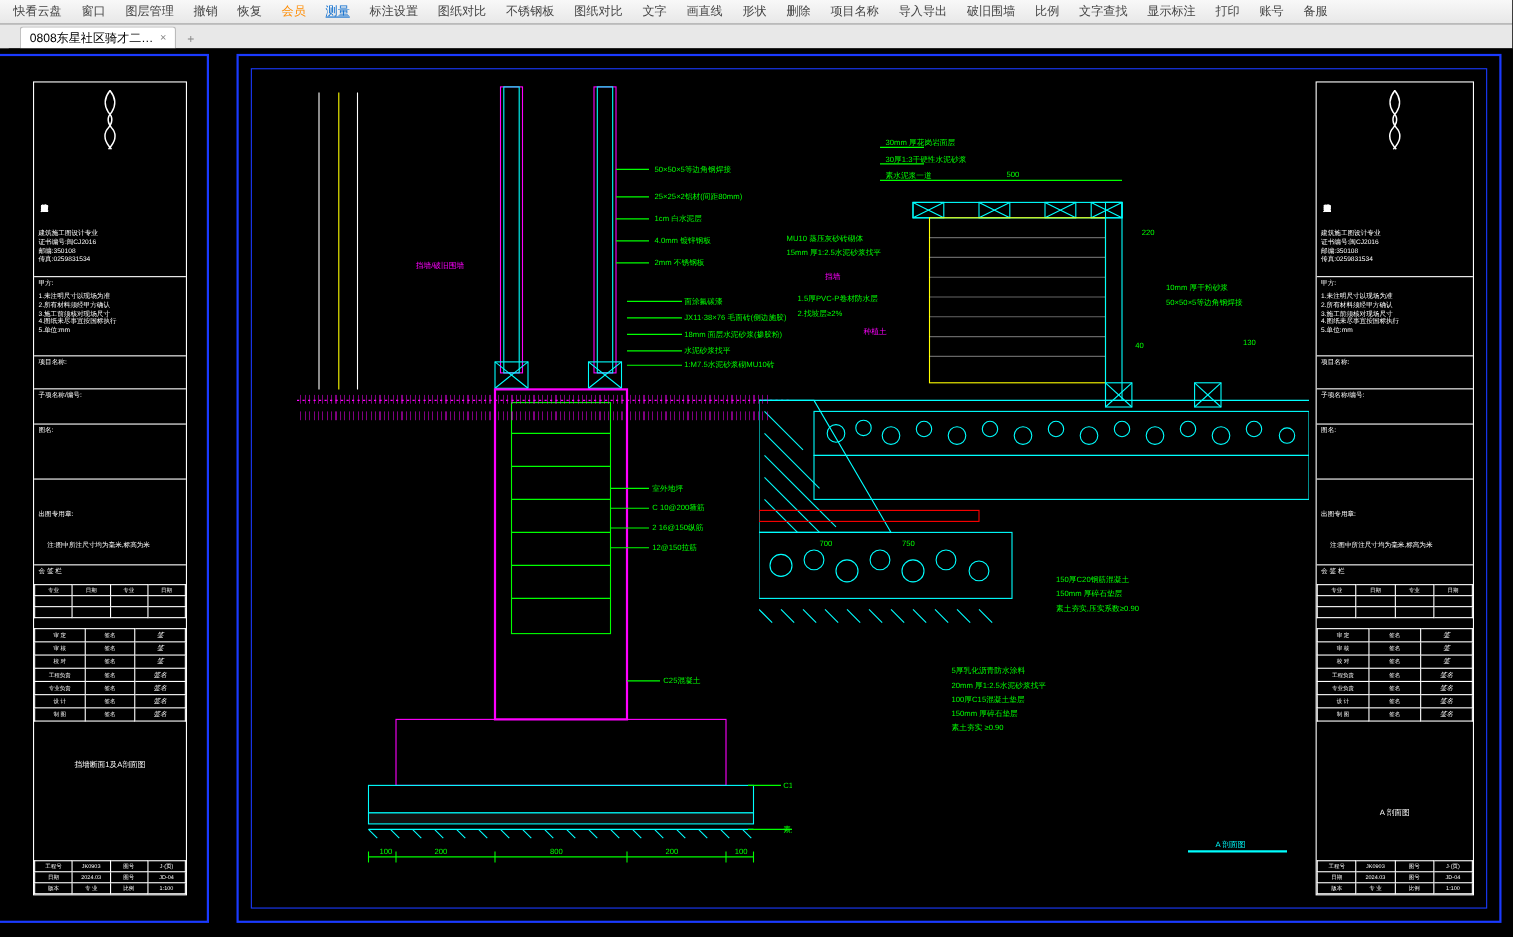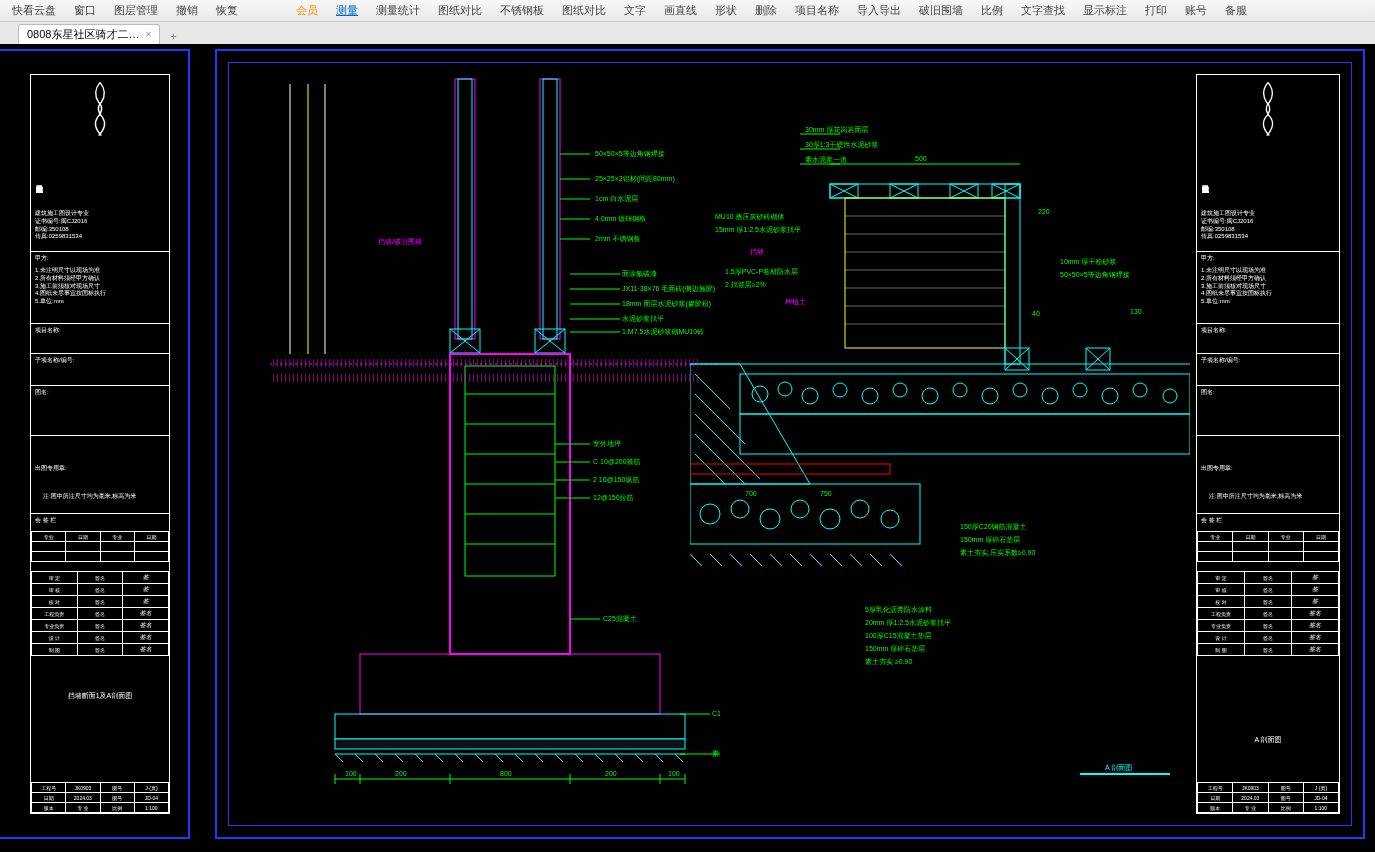--- a/index.html
+++ b/index.html
@@ -1,21 +1,21 @@
 <!DOCTYPE html>
 <html><head>
 <meta charset="utf-8">
 <style>
 * { margin: 0; padding: 0; box-sizing: border-box; }
 body { font-family: "Microsoft YaHei", sans-serif; background: #000; width: 1375px; height: 852px; overflow: hidden; position: relative; }
 
 
 .menubar { height: 22px; background: linear-gradient(#f8f8f8,#e8e8e8); border-bottom: 1px solid #ccc; display: flex; align-items: center; padding: 0 4px; gap: 2px; font-size: 11px; }
 .menubar .mi { padding: 2px 8px; color: #444; cursor: pointer; white-space: nowrap; }
-.menubar .mi.member { color: #ff8c00; margin-left: 40px; }
+.menubar .mi.member { color: #ff8c00; }
 .menubar .mi.active { color: #0066cc; text-decoration: underline; }
 
 
 .tabbar { height: 22px; background: #e8e8e8; display: flex; align-items: flex-end; padding-left: 18px; font-size: 11px; }
 .tab { background: #fff; border: 1px solid #bbb; border-bottom: none; padding: 2px 8px; display: flex; align-items: center; gap: 6px; border-radius: 3px 3px 0 0; }
 .tab .close { color: #888; font-size: 10px; }
 .tabbar .plus { margin-left: 4px; color: #888; padding: 2px 6px; }
 
 
 .canvas { position: absolute; top: 44px; left: 0; right: 0; bottom: 0; background: #000; overflow: hidden; }
@@ -58,21 +58,21 @@
 <body>
 
 <div class="menubar">
   <span class="mi">快看云盘</span>
   <span class="mi">窗口</span>
   <span class="mi">图层管理</span>
   <span class="mi">撤销</span>
   <span class="mi">恢复</span>
   <span class="mi member">会员</span>
   <span class="mi active">测量</span>
-  <span class="mi">测量统计</span>
+  <span class="mi">标注设置</span>
   <span class="mi">图纸对比</span>
   <span class="mi">不锈钢板</span>
   <span class="mi">图纸对比</span>
   <span class="mi">文字</span>
   <span class="mi">画直线</span>
   <span class="mi">形状</span>
   <span class="mi">删除</span>
   <span class="mi">项目名称</span>
   <span class="mi">导入导出</span>
   <span class="mi">破旧围墙</span>

